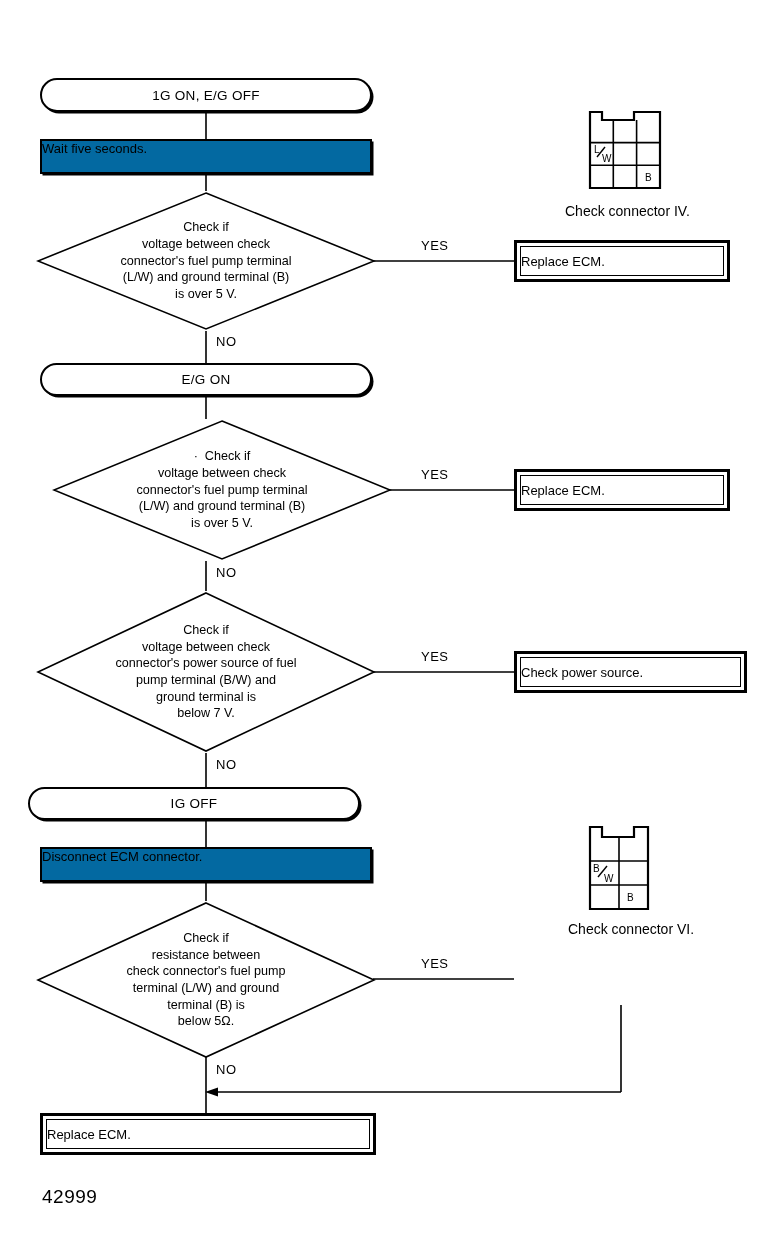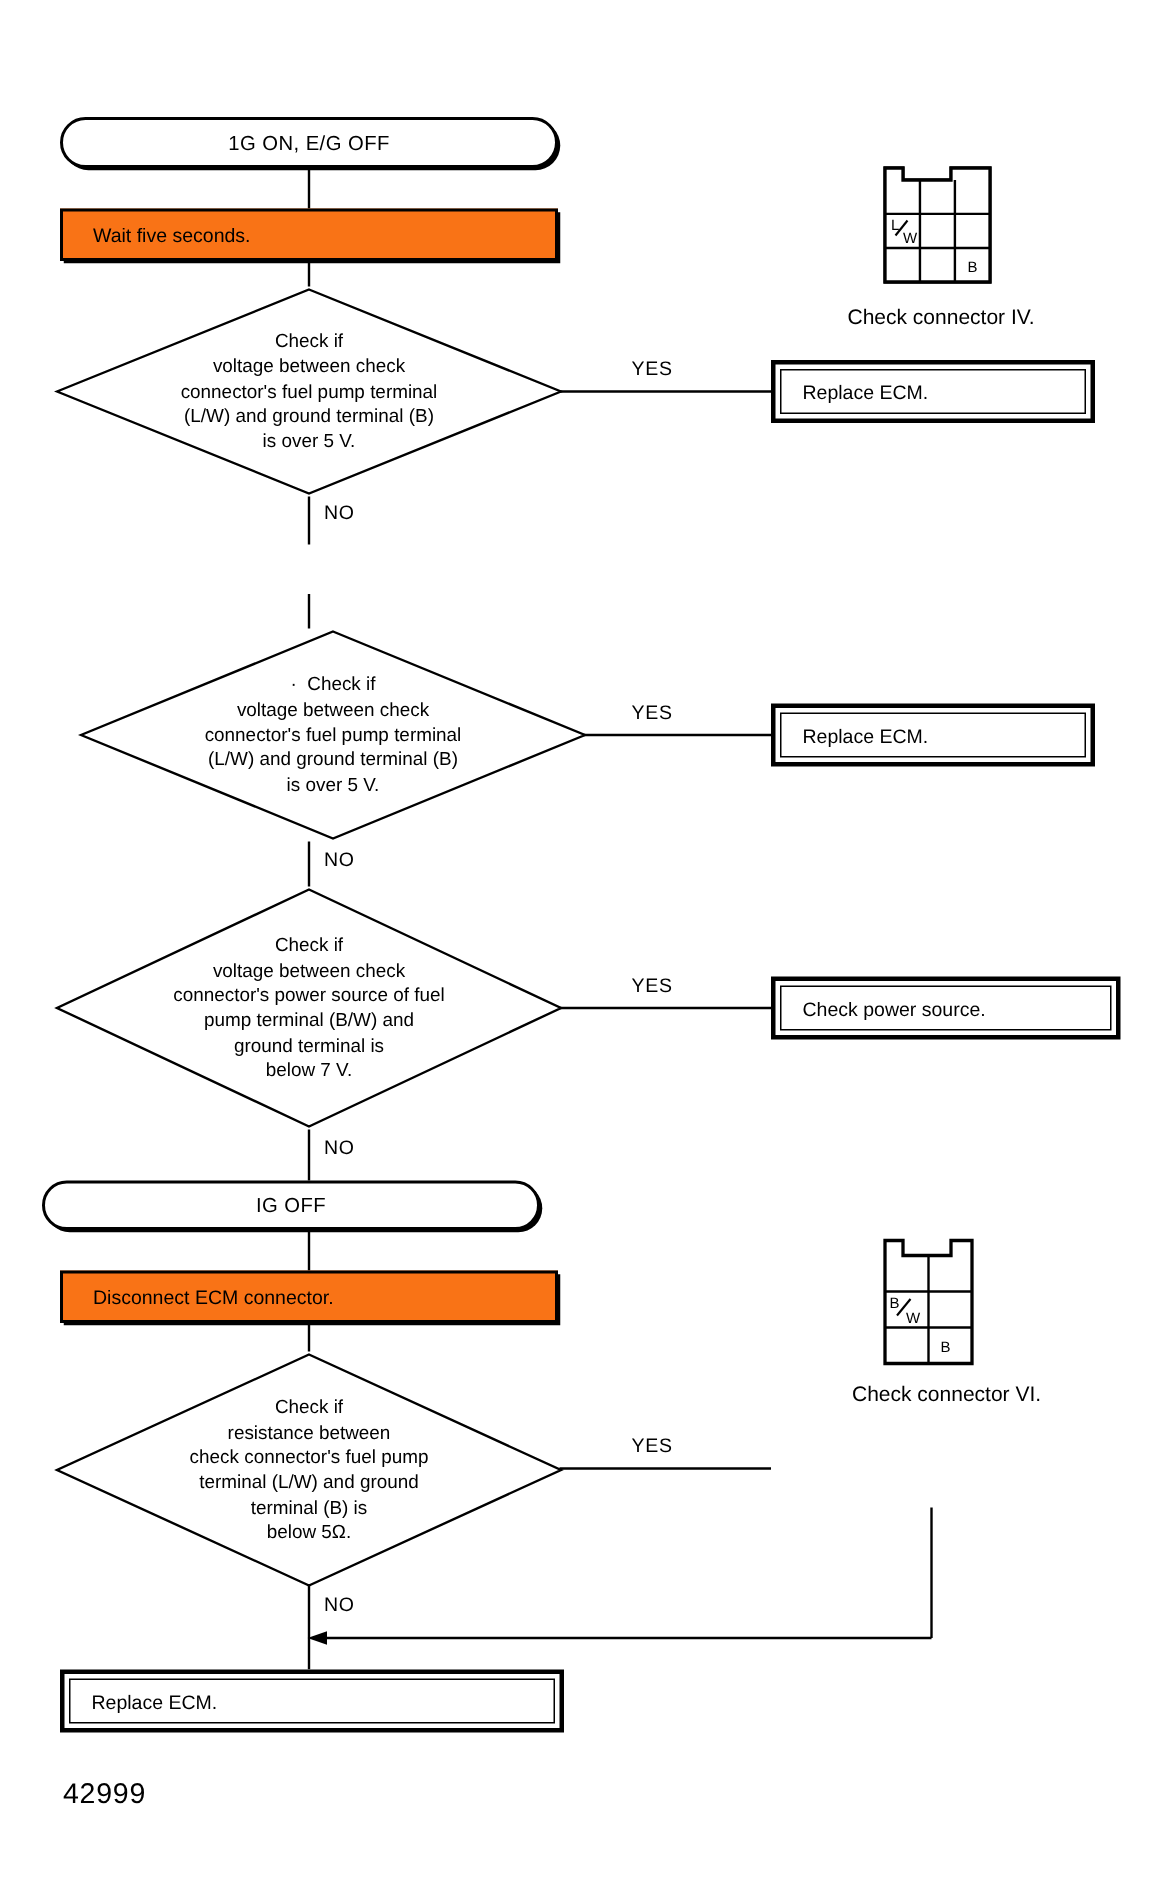--- a/index.html
+++ b/index.html
@@ -39,44 +39,42 @@
     font-size: 13.5px;
     letter-spacing: 0.3px;
     box-shadow: 2px 2px 0 -0.5px #000;
   }
 
   
   .procbox {
     position: absolute;
     box-sizing: border-box;
     border: 2px solid #000;
-    background: #f97316;
+    background: #0369a1;
     display: flex;
-    align-items: center;
     font-size: 13px;
-    padding-left: 20px;
+    padding-left: 0;
     box-shadow: 2px 2px 0 -0.5px #000;
   }
 
   
   .resultbox {
     position: absolute;
     box-sizing: border-box;
     border: 3px solid #000;
     background: #fff;
     padding: 3px;
   }
   .resultbox .inner {
     box-sizing: border-box;
     border: 1.5px solid #000;
     width: 100%;
     height: 100%;
     display: flex;
     align-items: center;
-    padding-left: 14px;
     font-size: 13px;
   }
 
   
   .diamond-wrap {
     position: absolute;
   }
   .diamond-wrap svg {
     position: absolute;
     left: 0;
@@ -188,20 +186,23 @@
   </div>
   <div class="blabel" style="left:421px; top:238px;">YES</div>
   <div class="blabel" style="left:216px; top:334px;">NO</div>
 
   <div class="resultbox" style="left:514px; top:240px; width:216px; height:42px;">
     <div class="inner">
       <span>Replace ECM.</span>
     </div>
   </div>
 
+  <div class="stadium" style="left:40px; top:363px; width:332px; height:33px;">
+    <span>E/G ON</span>
+  </div>
 
   <div class="diamond-wrap" style="left:52px; top:419px; width:340px; height:142px;">
     <svg width="340" height="142" viewBox="0 0 340 142" xmlns="http://www.w3.org/2000/svg">
       <polygon points="170,2 338,71 170,140 2,71" fill="#fff" stroke="#000" stroke-width="1.6"></polygon>
     </svg>
     <div class="diamond-text">
       <span>·  Check if</span>
       <span>voltage between check</span>
       <span>connector's fuel pump terminal</span>
       <span>(L/W) and ground terminal (B)</span>

